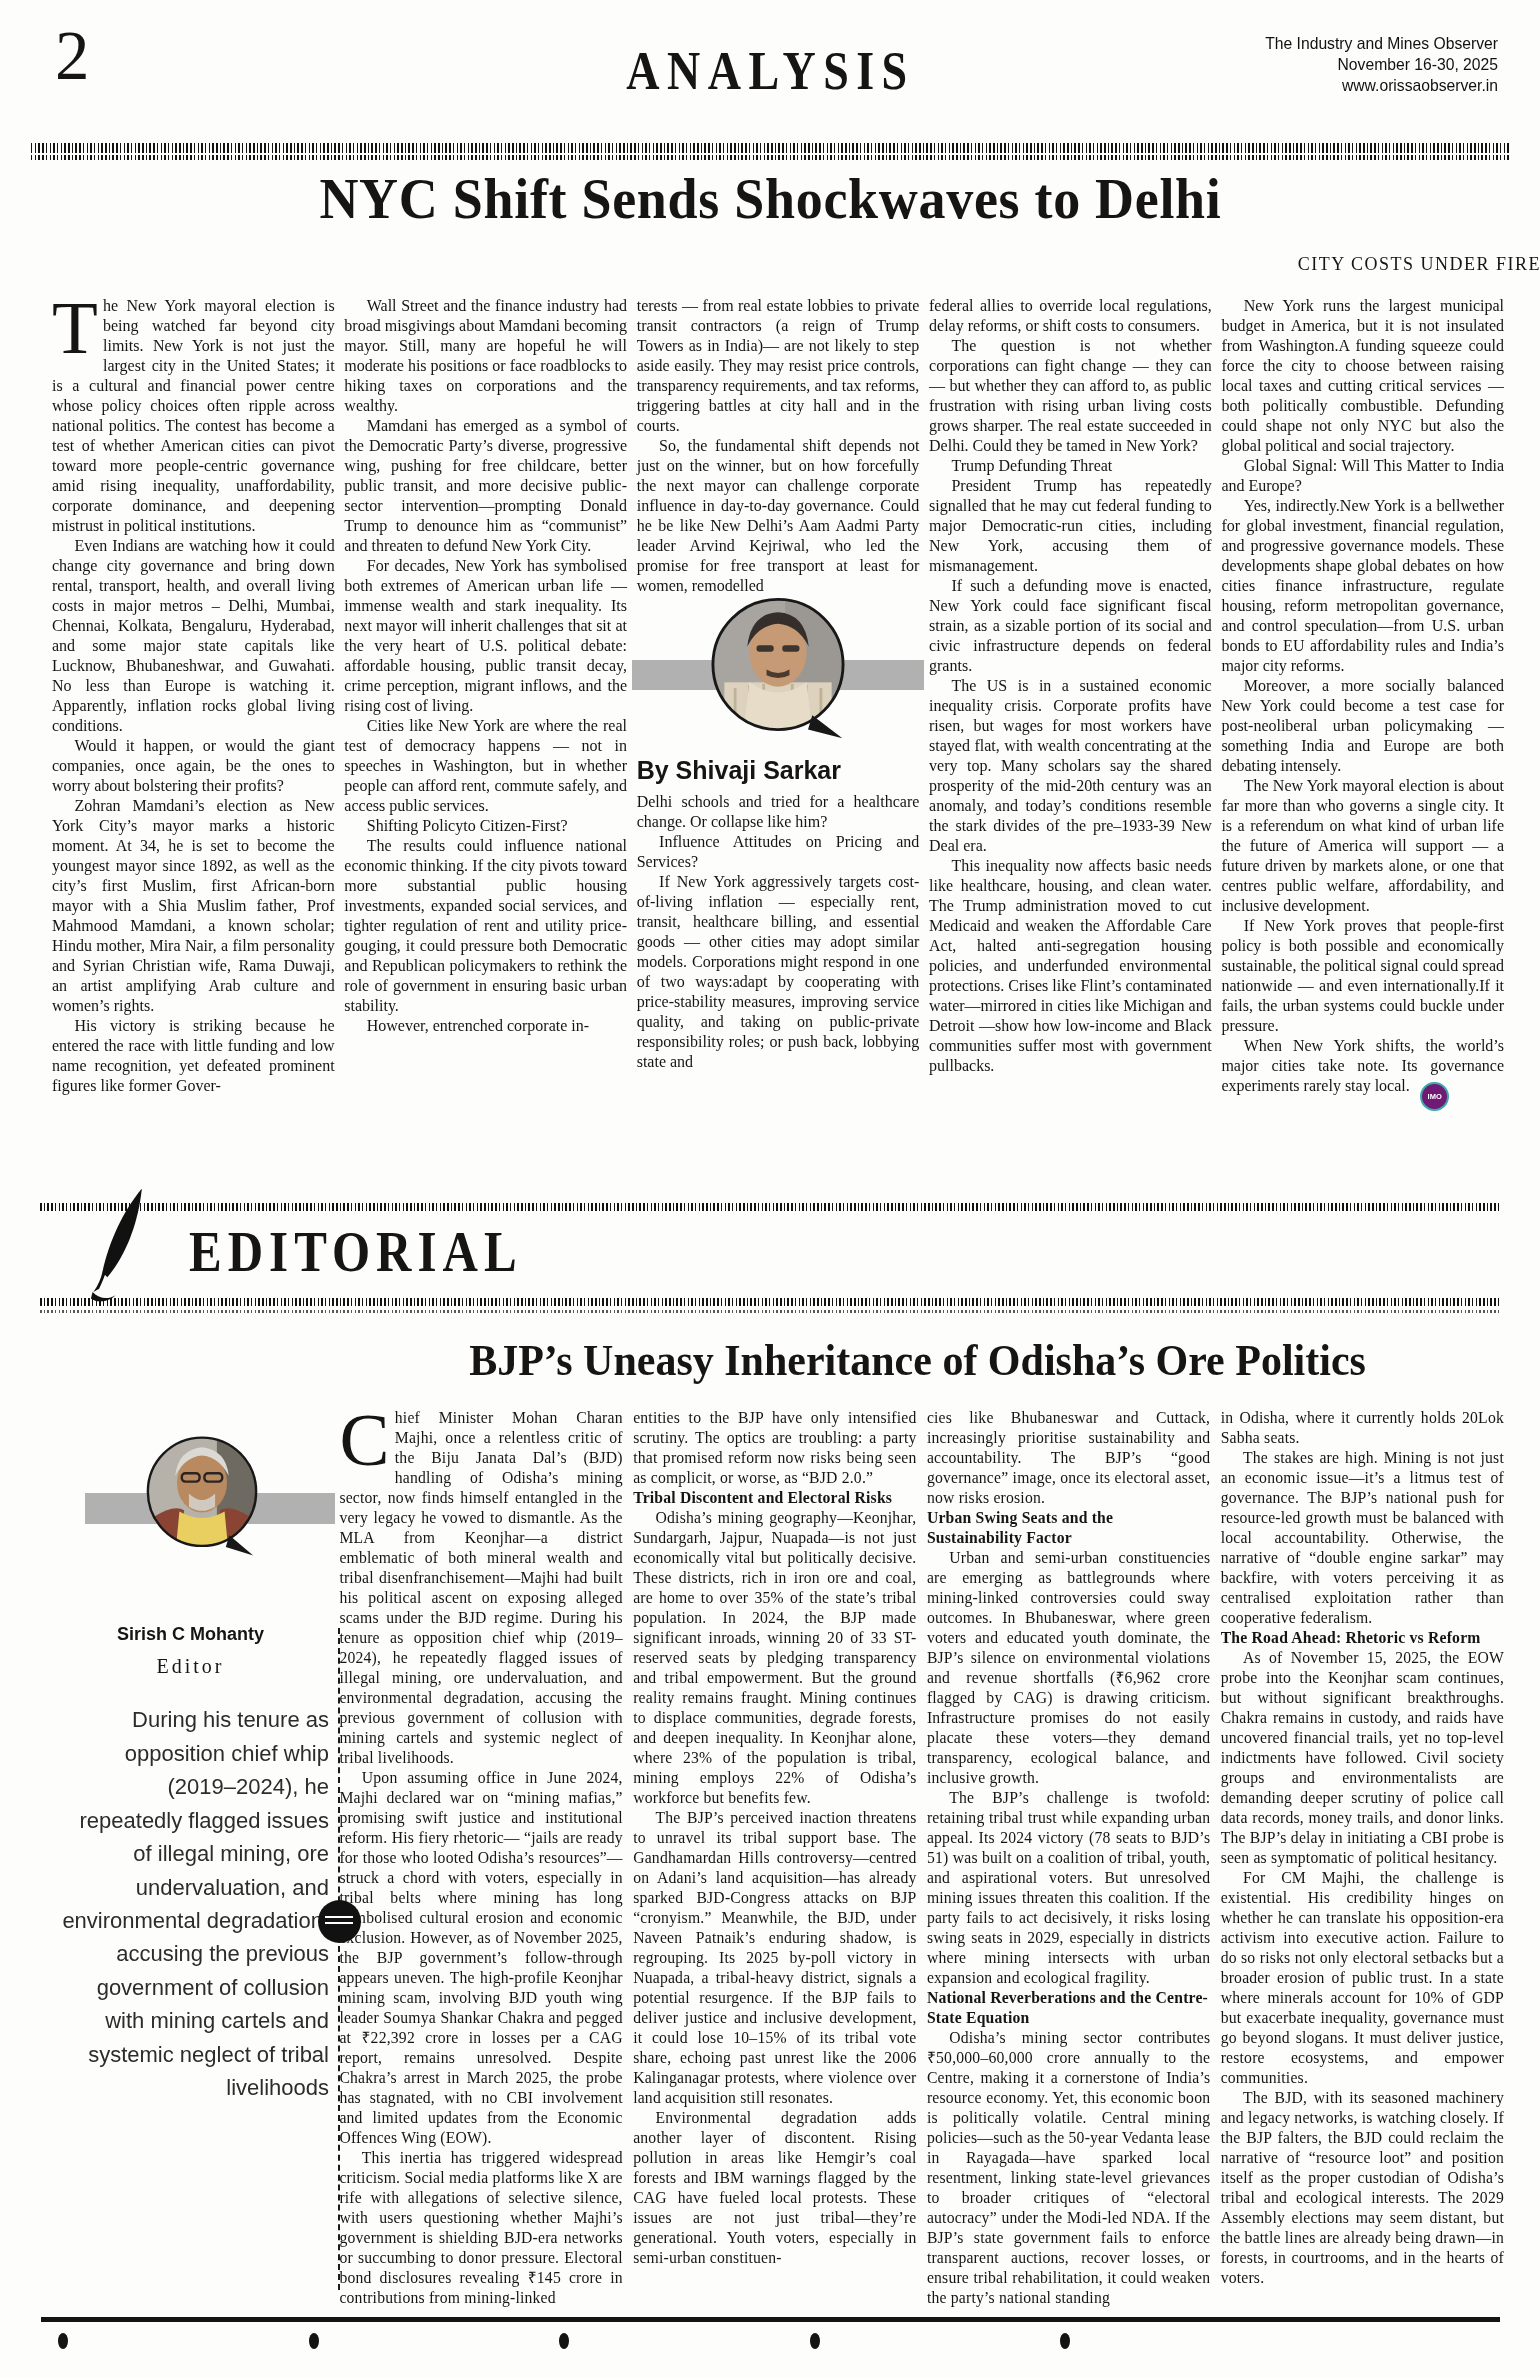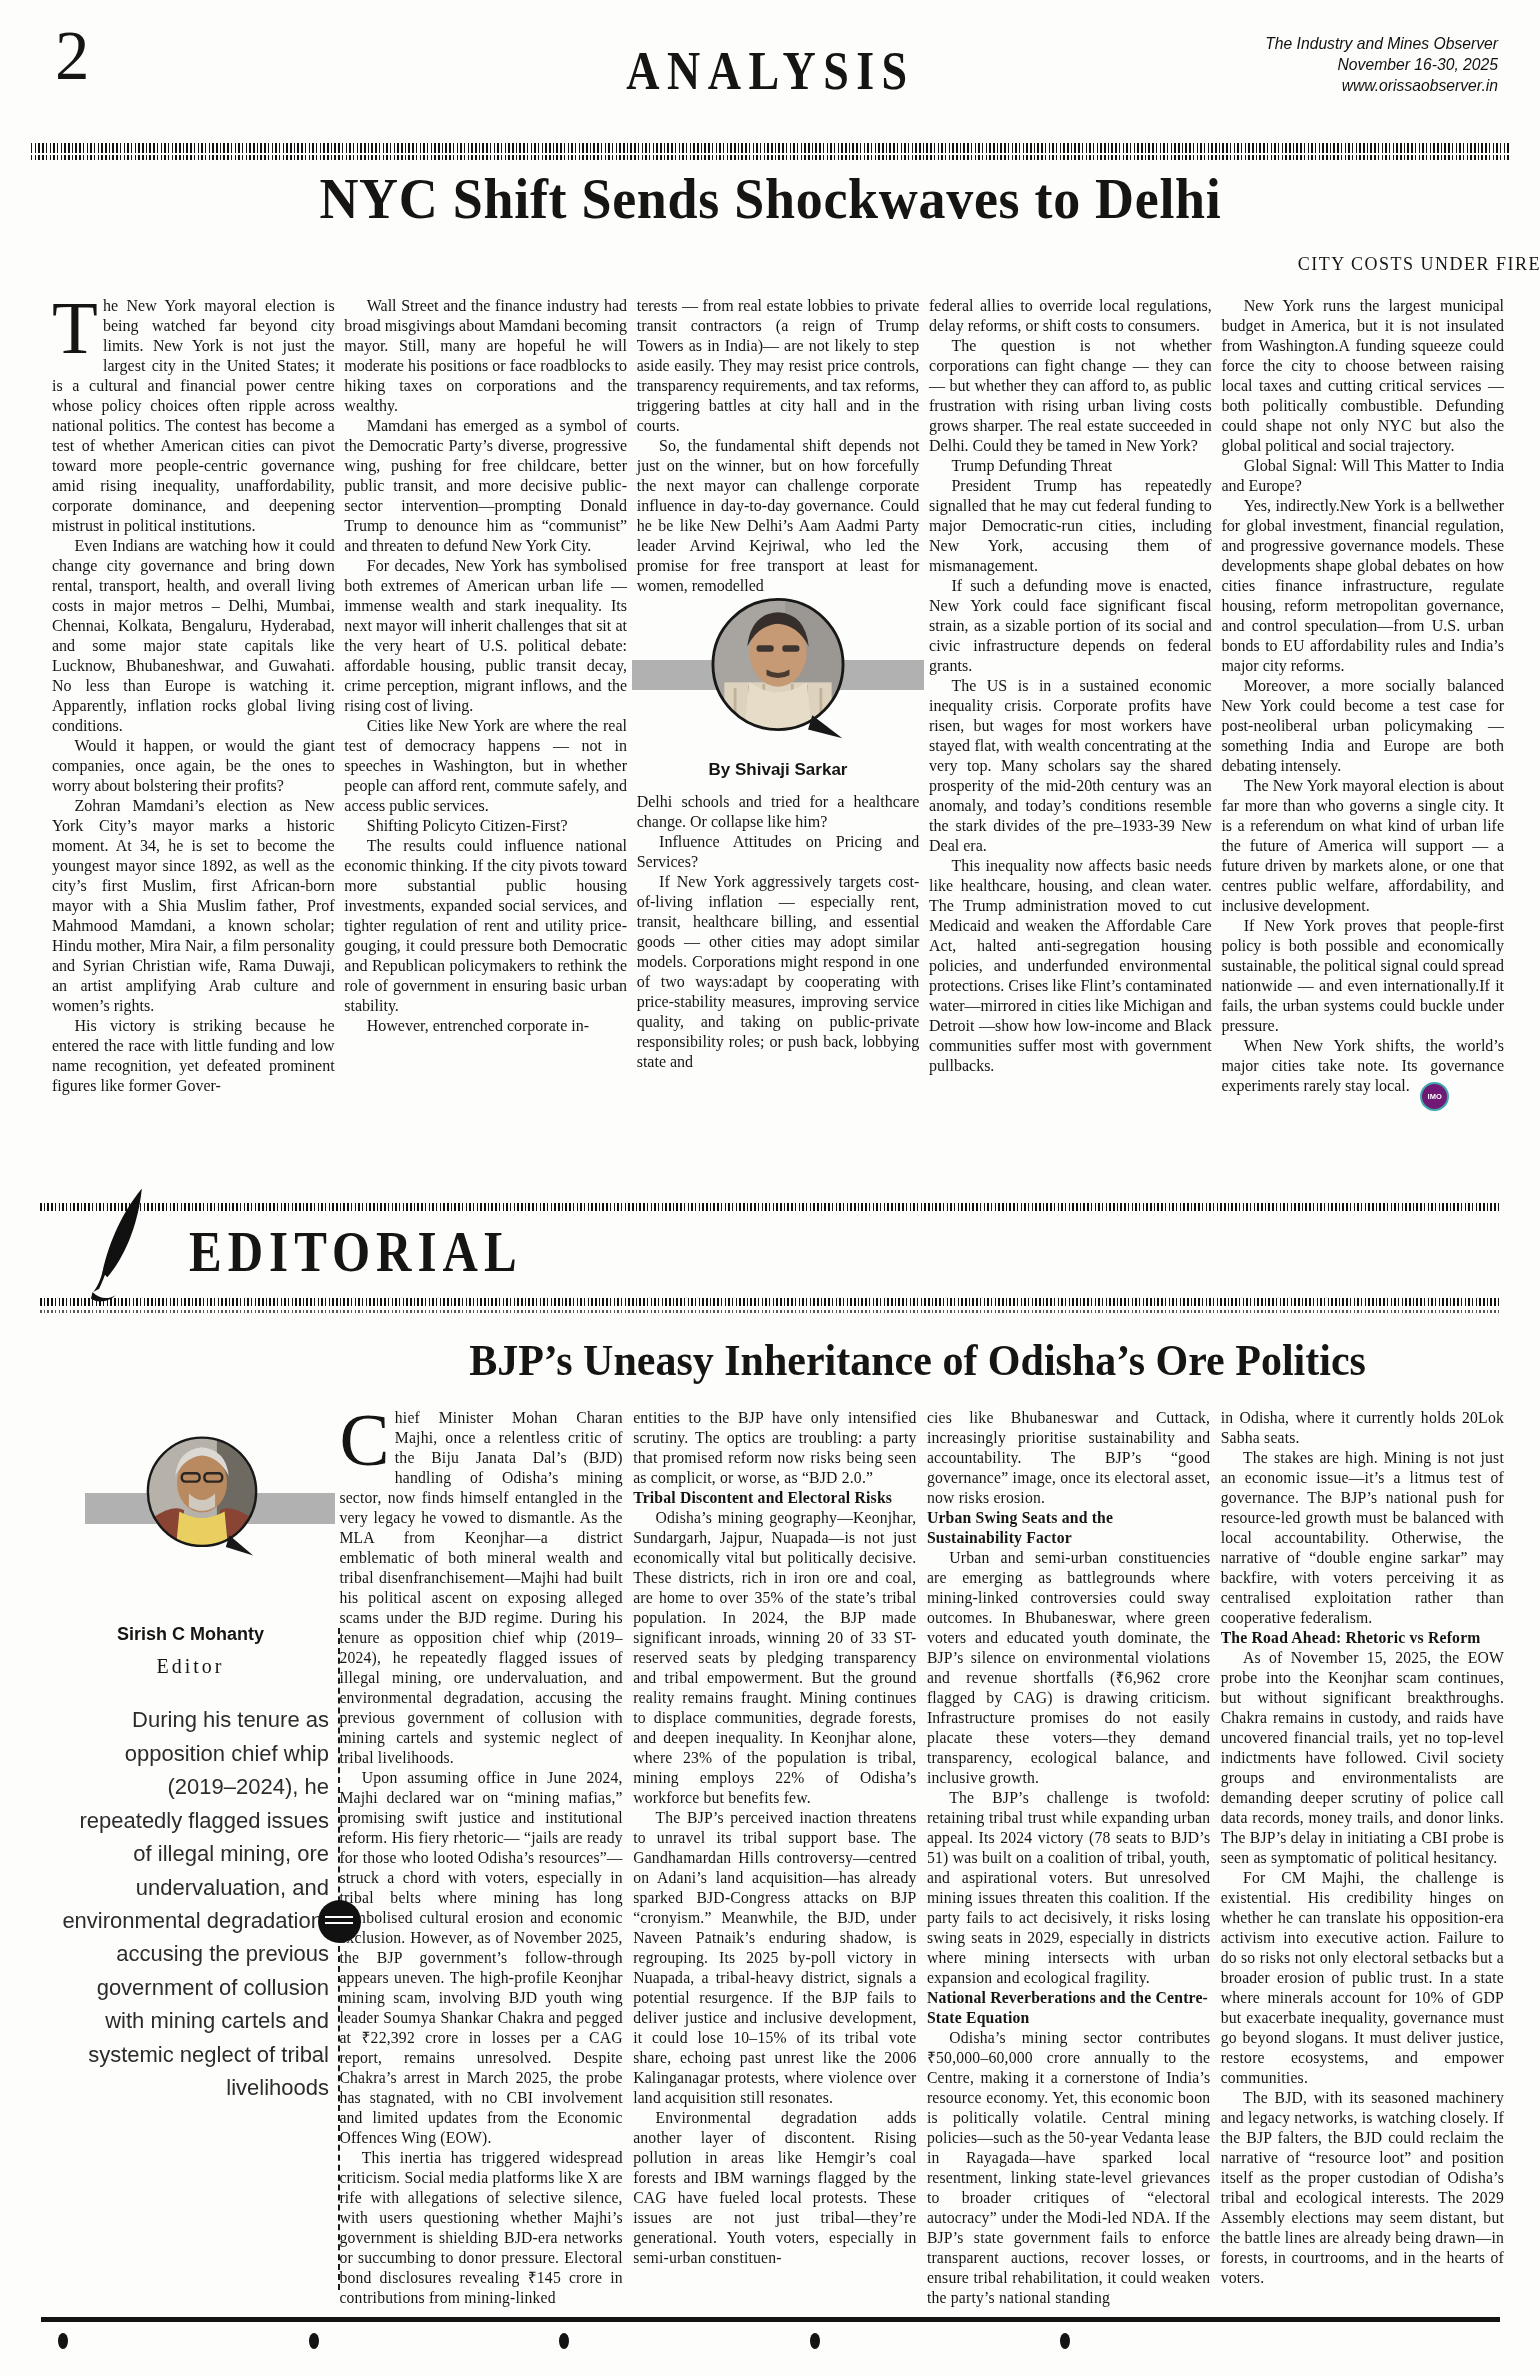--- a/index.html
+++ b/index.html
@@ -3,42 +3,42 @@
 <meta charset="utf-8">
 <style>
   html,body{margin:0;padding:0;background:#e8e8e8;}
   #page{position:relative;width:1541px;height:2377px;background:#fdfdfc;color:#161514;
         font-family:"Liberation Serif",serif;overflow:hidden;margin:0 auto;}
   
   .page-num{position:absolute;left:55px;top:22.4px;font-size:69px;line-height:1;font-weight:400;}
   .section-title{position:absolute;left:0;right:0;top:39px;text-align:center;font-size:46px;
         font-weight:700;letter-spacing:7.5px;transform:scaleY(1.18);transform-origin:center top;}
   .mast-right{position:absolute;right:43px;top:33px;text-align:right;
-        font-family:"Liberation Sans",sans-serif;font-size:15.7px;line-height:1.35;color:#111;font-style:italic;}
+        font-family:"Liberation Sans",sans-serif;font-size:15.7px;line-height:1.35;color:#111;}
   .tickband{background:repeating-linear-gradient(90deg,#121212 0 1.5px,transparent 1.5px 3.7px);}
   .mast-rule1{position:absolute;left:31px;right:31px;top:143px;height:9.7px;}
   .mast-rule2{position:absolute;left:31px;right:31px;top:155px;height:4.5px;}
   
   .a1-headline{position:absolute;left:0;right:0;top:168px;text-align:center;font-size:54px;
         font-weight:700;letter-spacing:0.7px;transform:scaleY(1.05);}
   .a1-kicker{position:absolute;left:0;right:0;top:254px;text-align:right;font-size:18px;
         letter-spacing:1.5px;}
   .a1-body{position:absolute;left:52px;right:37px;top:296px;height:831px;display:flex;gap:9.7px;overflow:hidden;}
   .col{flex:1;min-width:0;font-size:16px;line-height:20px;}
   .para{margin:0;text-align:justify;}
   .in{text-indent:22.4px;}
   .fl{text-indent:0;}
   .sub{font-weight:700;text-align:left;text-indent:0;}
   .dropcap{float:left;font-size:75px;line-height:60px;padding:2.2px 5.2px 0 0;}
   
   .photo-fig{position:relative;height:158px;margin:3px 0 0;}
   .gray-band{position:absolute;left:-4.5px;right:-4.5px;top:61px;height:30px;background:#b1b1b1;}
   .avatar{position:absolute;left:50%;transform:translateX(-50%);top:-4.5px;}
-  .caption{text-align:center;font-family:"Liberation Sans",sans-serif;font-weight:700;
-        font-size:17px;margin:3px 0 12px;}
+  .caption{text-align:left;font-family:"Liberation Sans",sans-serif;font-weight:700;
+        font-size:25px;margin:3px 0 12px;}
   .imo-logo{display:inline-block;width:25px;height:25px;border-radius:50%;background:#701a75;
         border:2.2px solid #3fa8ad;color:#fff;font-family:"Liberation Sans",sans-serif;font-size:7.5px;
         font-weight:700;text-align:center;line-height:25px;vertical-align:-7.5px;margin-left:10.4px;
         letter-spacing:0;text-indent:0;}
   
   .ed-divider{position:absolute;left:40px;right:41px;top:1203px;height:110px;}
   .ed-divider .top{position:absolute;left:0;right:0;top:0;height:7.5px;}
   .ed-divider .bot{position:absolute;left:0;right:0;bottom:7.5px;height:7.5px;}
   .ed-divider .bot2{position:absolute;left:0;right:0;bottom:0;height:3px;opacity:.7;}
   .quill{position:absolute;left:46px;top:-16.4px;}

